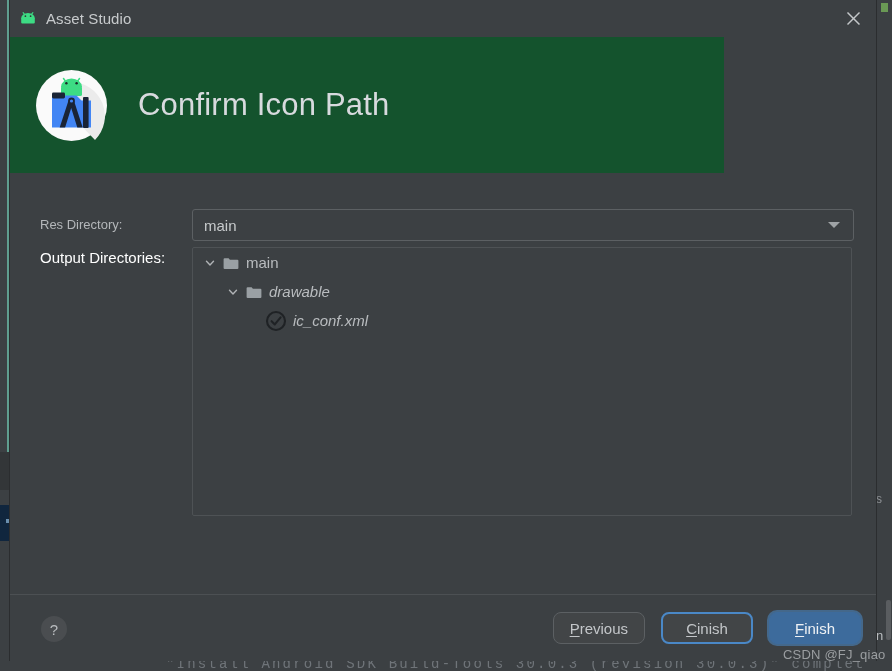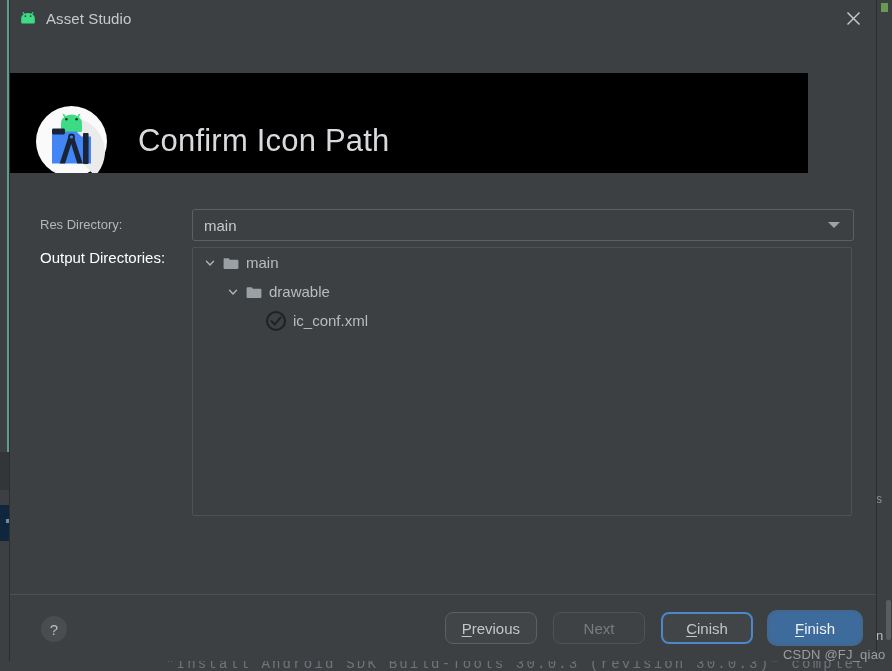--- a/index.html
+++ b/index.html
@@ -83,23 +83,23 @@
     color:#c7cacc; font-size:15px; letter-spacing:.1px;
   }
   .titlebar-close {
     position:absolute; right:0; top:0; width:46px; height:37px;
     display:flex; align-items:center; justify-content:center;
   }
   .titlebar-close svg { display:block; }
 
   
   .header {
-    position:absolute; left:0; top:37px; width:798px; height:136px;
-    background:#000000;
-    display:flex; align-items:center;margin-top:36px;
+    position:absolute; left:0; top:37px; width:714px; height:136px;
+    background:#14532d;
+    display:flex; align-items:center;
   }
   .header-icon { margin-left:26px; width:71px; height:71px; flex:none; }
   .header-title {
     margin-left:31px;
     color:#d8dade; font-size:31px; font-weight:400; letter-spacing:.2px;
   }
 
   
   .body {
     position:absolute; left:0; top:173px; width:866px; height:421px;
@@ -146,21 +146,21 @@
   }
   .tree-row.l0 { padding-left:9px; }
   .tree-row.l1 { padding-left:32px; }
   .tree-row.l2 { padding-left:72px; }
   .chev {
     width:16px; height:16px; flex:none; margin-right:5px;
     display:flex; align-items:center; justify-content:center;
   }
   .folder-ico { width:16px; height:13px; flex:none; margin-right:7px; }
   .check-ico  { width:22px; height:22px; flex:none; margin-right:6px; }
-  .tree-label.italic { }
+  .tree-label.italic { font-style:italic; }
 
   
   .footer {
     position:absolute; left:0; top:594px; width:866px; height:66px;
     background:#3c4043;
     border-top:1px solid #4c5053;
   }
   .help-btn {
     position:absolute; left:31px; top:21px;
     width:26px; height:26px; border-radius:50%;
@@ -336,23 +336,20 @@
     </div>
 
     <div class="footer">
       <div class="help-btn">
         <span>?</span>
       </div>
       <div class="btn-row">
         <div class="btn">
             <span><u>P</u><span>revious</span></span>
           </div>
-        <div class="btn disabled">
-            <span>Next</span>
-          </div>
         <div class="btn focused">
             <span><u>C</u><span>inish</span></span>
           </div>
         <div class="btn primary">
             <span><u>F</u><span>inish</span></span>
           </div>
       </div>
     </div>
 
   </div>

